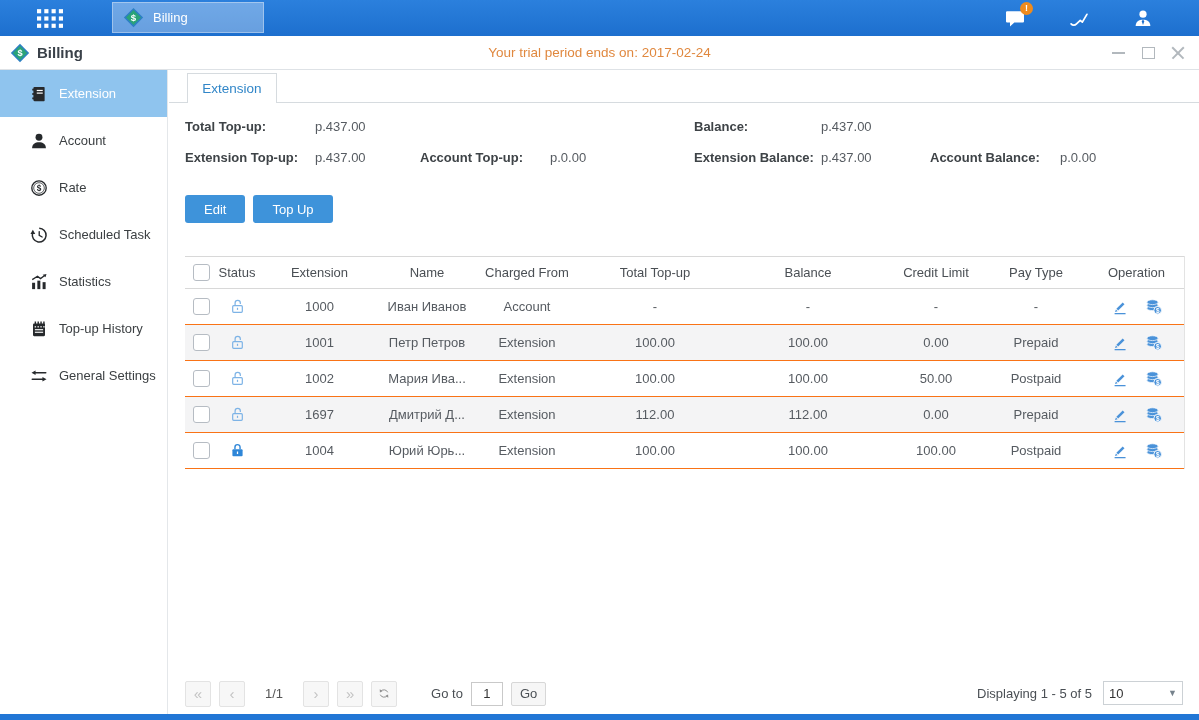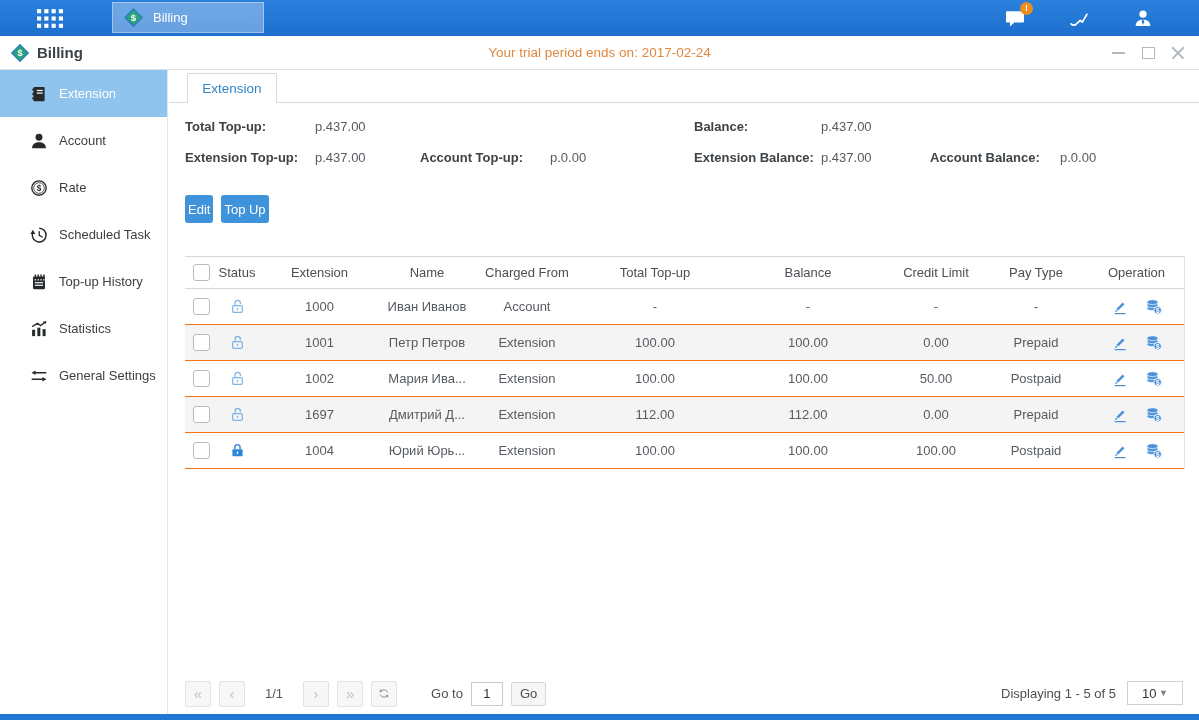--- a/index.html
+++ b/index.html
@@ -49,21 +49,21 @@
   .tabstrip::after{content:"";position:absolute;left:0;right:0;bottom:0;height:1px;background:#d6dbdf;}
   .tab{position:absolute;left:18px;top:3px;bottom:0;width:88px;z-index:1;background:#fff;
        border:1px solid #d6dbdf;border-bottom:none;display:flex;align-items:center;justify-content:center;
        color:#3186c8;font-size:13.5px;cursor:pointer;}
   .summary{position:relative;height:92px;}
   .lbl{position:absolute;font-size:13px;font-weight:bold;color:#3e4347;white-space:nowrap;}
   .val{position:absolute;font-size:13px;color:#565b61;white-space:nowrap;}
   .row1{top:16px;} .row2{top:47px;}
   .actions{display:flex;gap:8px;padding-left:16px;}
   .btn-primary{height:28px;background:#3e93da;color:#fff;border:none;border-radius:3px;
-               font-size:13px;padding:0 3px;cursor:pointer;font-family:inherit;}
+               font-size:13px;padding:0 19px;cursor:pointer;font-family:inherit;}
   
   .tbl{margin:33px 14px 0 16px;border-right:1px solid #e3e3e3;}
   .t-head,.t-row{display:grid;grid-template-columns:32px 40px 125px 90px 110px 146px 160px 96px 104px 97px;align-items:center;}
   .t-head{height:31px;border-top:1px solid #d8d8d8;border-bottom:1px solid #d8d8d8;font-size:13px;color:#4a4f54;}
   .t-row{height:35px;font-size:13px;color:#565b61;border-bottom:1px solid #f97316;}
   .t-row.alt{background:#f4f4f5;}
   .cell{text-align:center;overflow:hidden;white-space:nowrap;}
   .cell-check{display:flex;justify-content:center;}
   .checkbox{width:15px;height:15px;border:1px solid #b6bcc3;border-radius:3px;background:#fff;cursor:pointer;}
   .lock-ic{width:17px;height:17px;vertical-align:middle;}
@@ -77,22 +77,22 @@
           color:#c3c3c3;font-size:15px;line-height:1;display:flex;align-items:center;justify-content:center;
           cursor:pointer;font-family:inherit;}
   .pg-btn svg{width:15px;height:15px;color:#909090;}
   .pg-info{font-size:13px;color:#555;margin:0 12px;}
   .goto-lbl{font-size:13px;color:#4a4f54;margin-left:26px;}
   .goto-input{width:26px;height:20px;border:1px solid #c9c9c9;text-align:center;font-size:13px;color:#333;font-family:inherit;}
   .go-btn{height:24px;padding:0 8px;background:#f6f6f6;border:1px solid #d7d7d7;border-radius:2px;
           font-size:13px;color:#4a4f54;cursor:pointer;font-family:inherit;}
   .pg-right{position:absolute;right:0;top:1px;display:flex;align-items:center;gap:11px;}
   .displaying{font-size:13px;color:#4a4f54;}
-  .page-size{width:56px;height:24px;box-sizing:border-box;border:1px solid #ccd1d5;background:#fff;
-             display:flex;align-items:center;justify-content:space-between;padding:0 14px;
+  .page-size{width:80px;height:24px;box-sizing:border-box;border:1px solid #ccd1d5;background:#fff;
+             display:flex;align-items:center;justify-content:space-between;padding:0 5px;
              font-size:13px;color:#333;cursor:pointer;}
   .caret{font-size:9px;color:#76828c;}
   .bottombar{position:absolute;left:0;right:0;bottom:0;height:6px;background:#2176d5;}
   .hidden-defs{position:absolute;width:0;height:0;overflow:hidden;}
 </style>
 </head>
 <body>
 
 <svg class="hidden-defs" aria-hidden="true">
   <defs>
@@ -294,30 +294,30 @@
 
     <div class="side-item">
       <svg>
           <use href="#sym-scheduled-task"></use>
         </svg>
       <span class="side-label">Scheduled Task</span>
     </div>
 
     <div class="side-item">
       <svg>
+          <use href="#sym-statistics"></use>
+        </svg>
+      <span class="side-label">Statistics</span>
+    </div>
+
+    <div class="side-item">
+      <svg>
           <use href="#sym-topup-history"></use>
         </svg>
       <span class="side-label">Top-up History</span>
-    </div>
-
-    <div class="side-item">
-      <svg>
-          <use href="#sym-statistics"></use>
-        </svg>
-      <span class="side-label">Statistics</span>
     </div>
 
     <div class="side-item">
       <svg>
           <use href="#sym-general-settings"></use>
         </svg>
       <span class="side-label">General Settings</span>
     </div>
   </aside>
 

